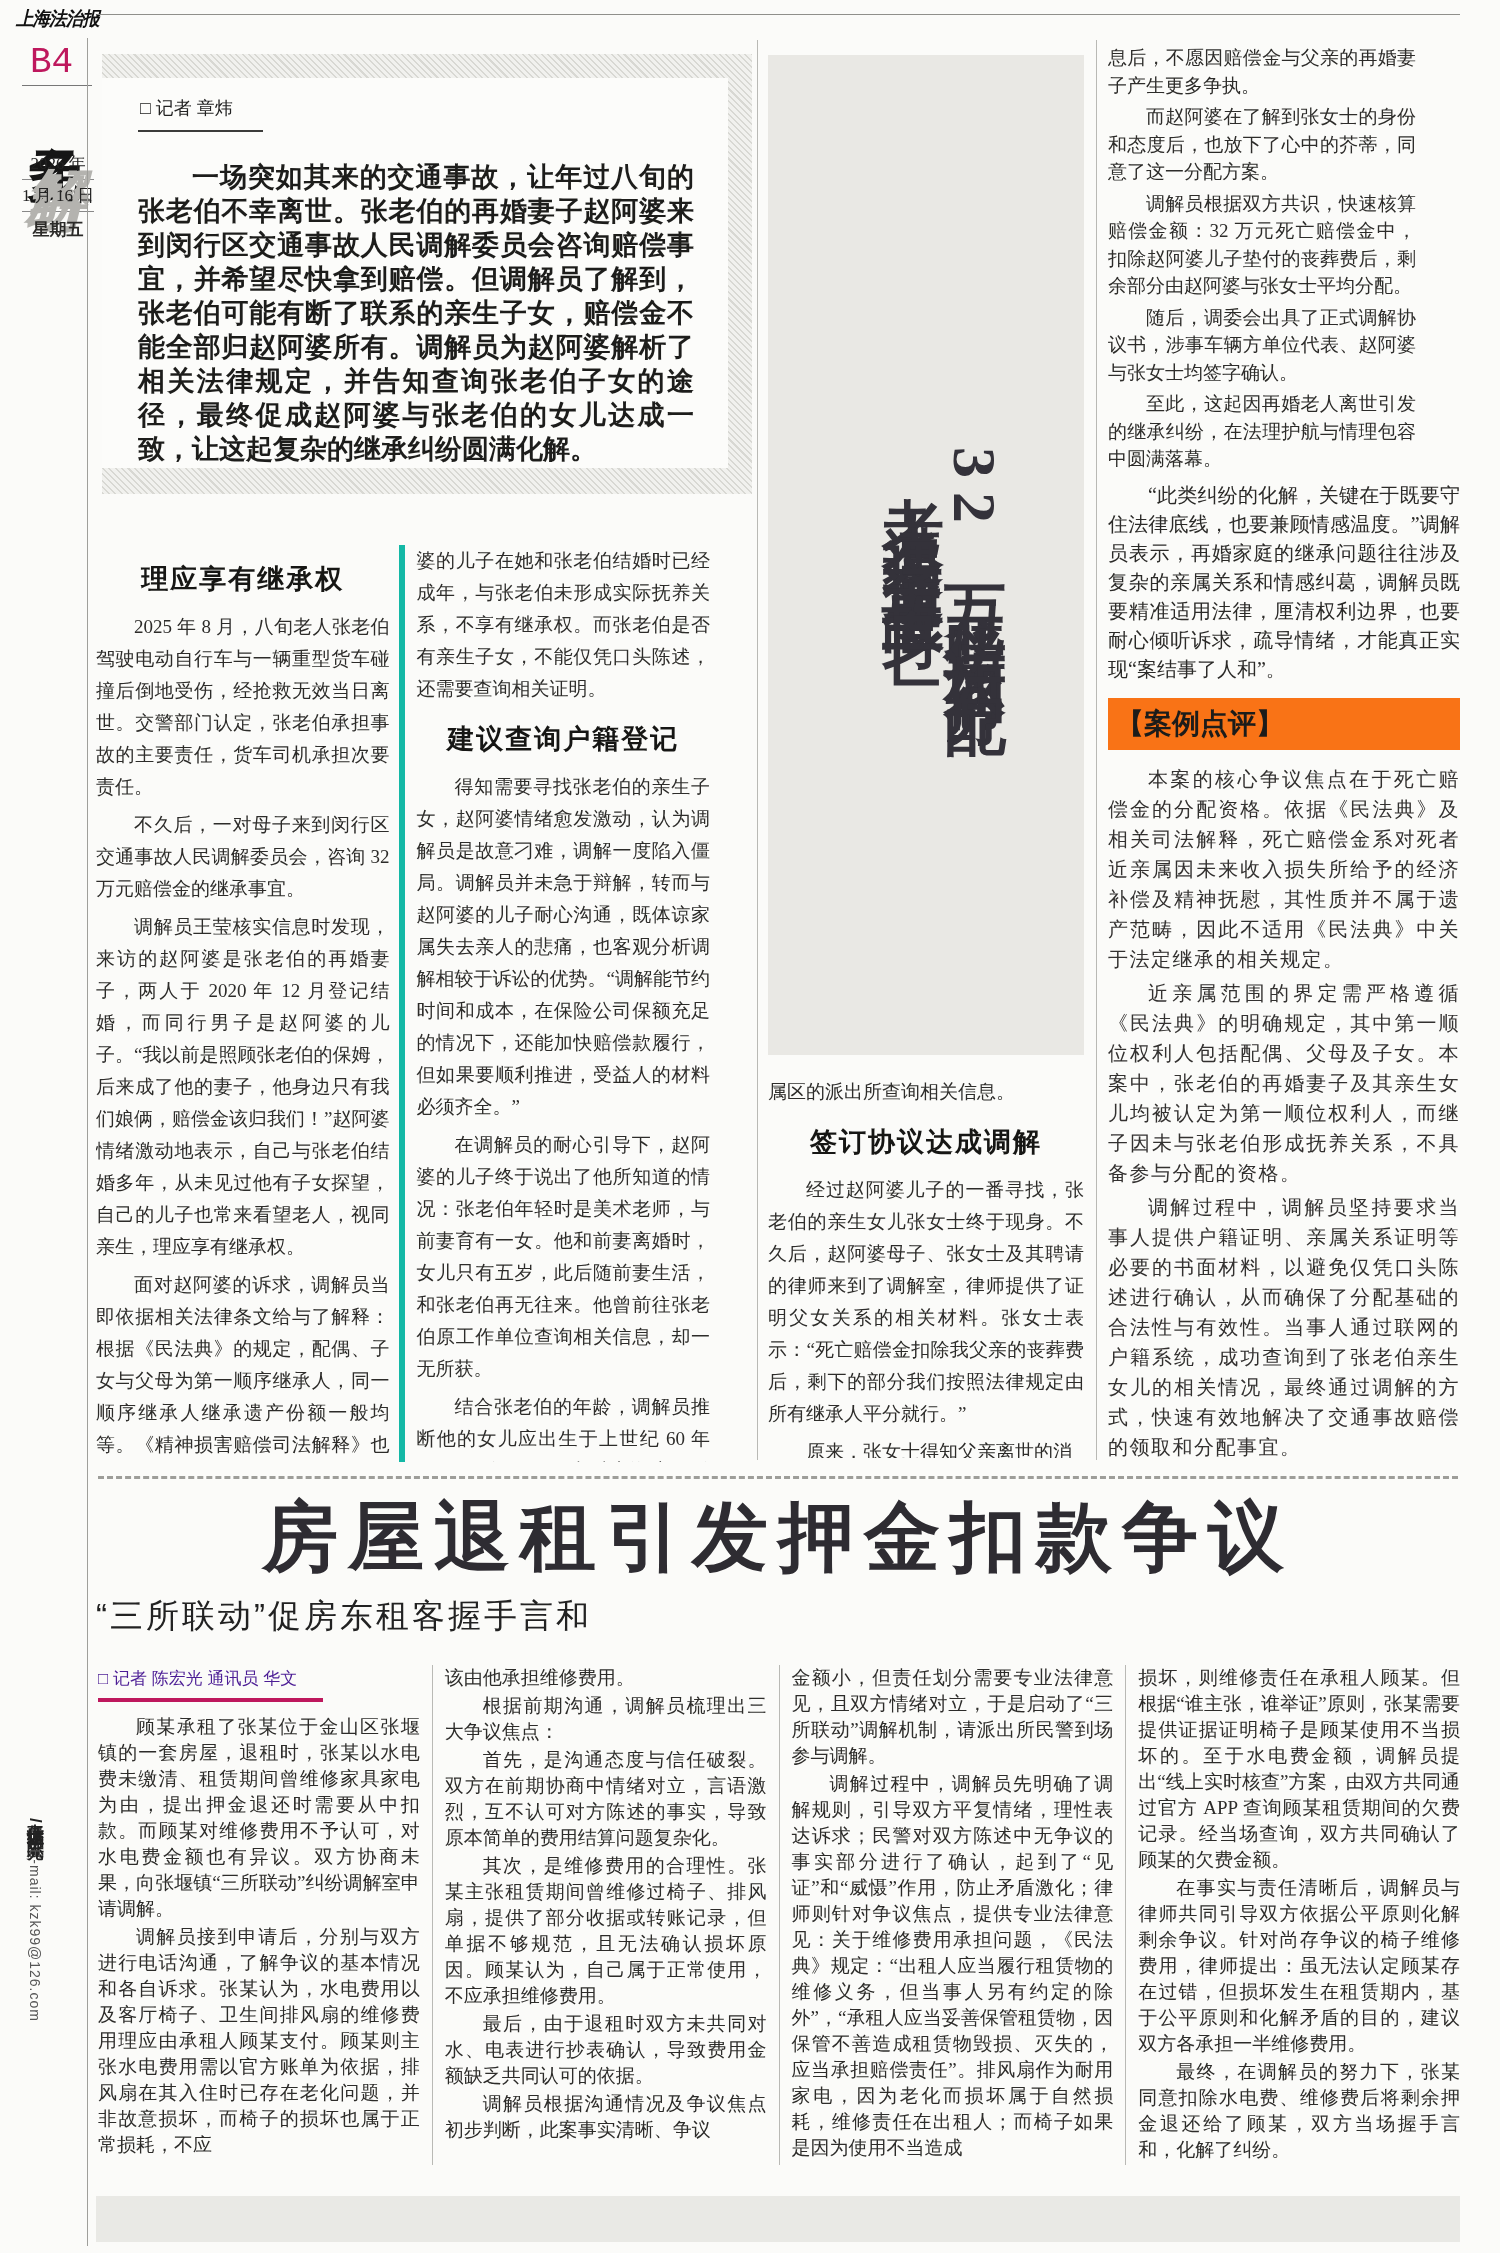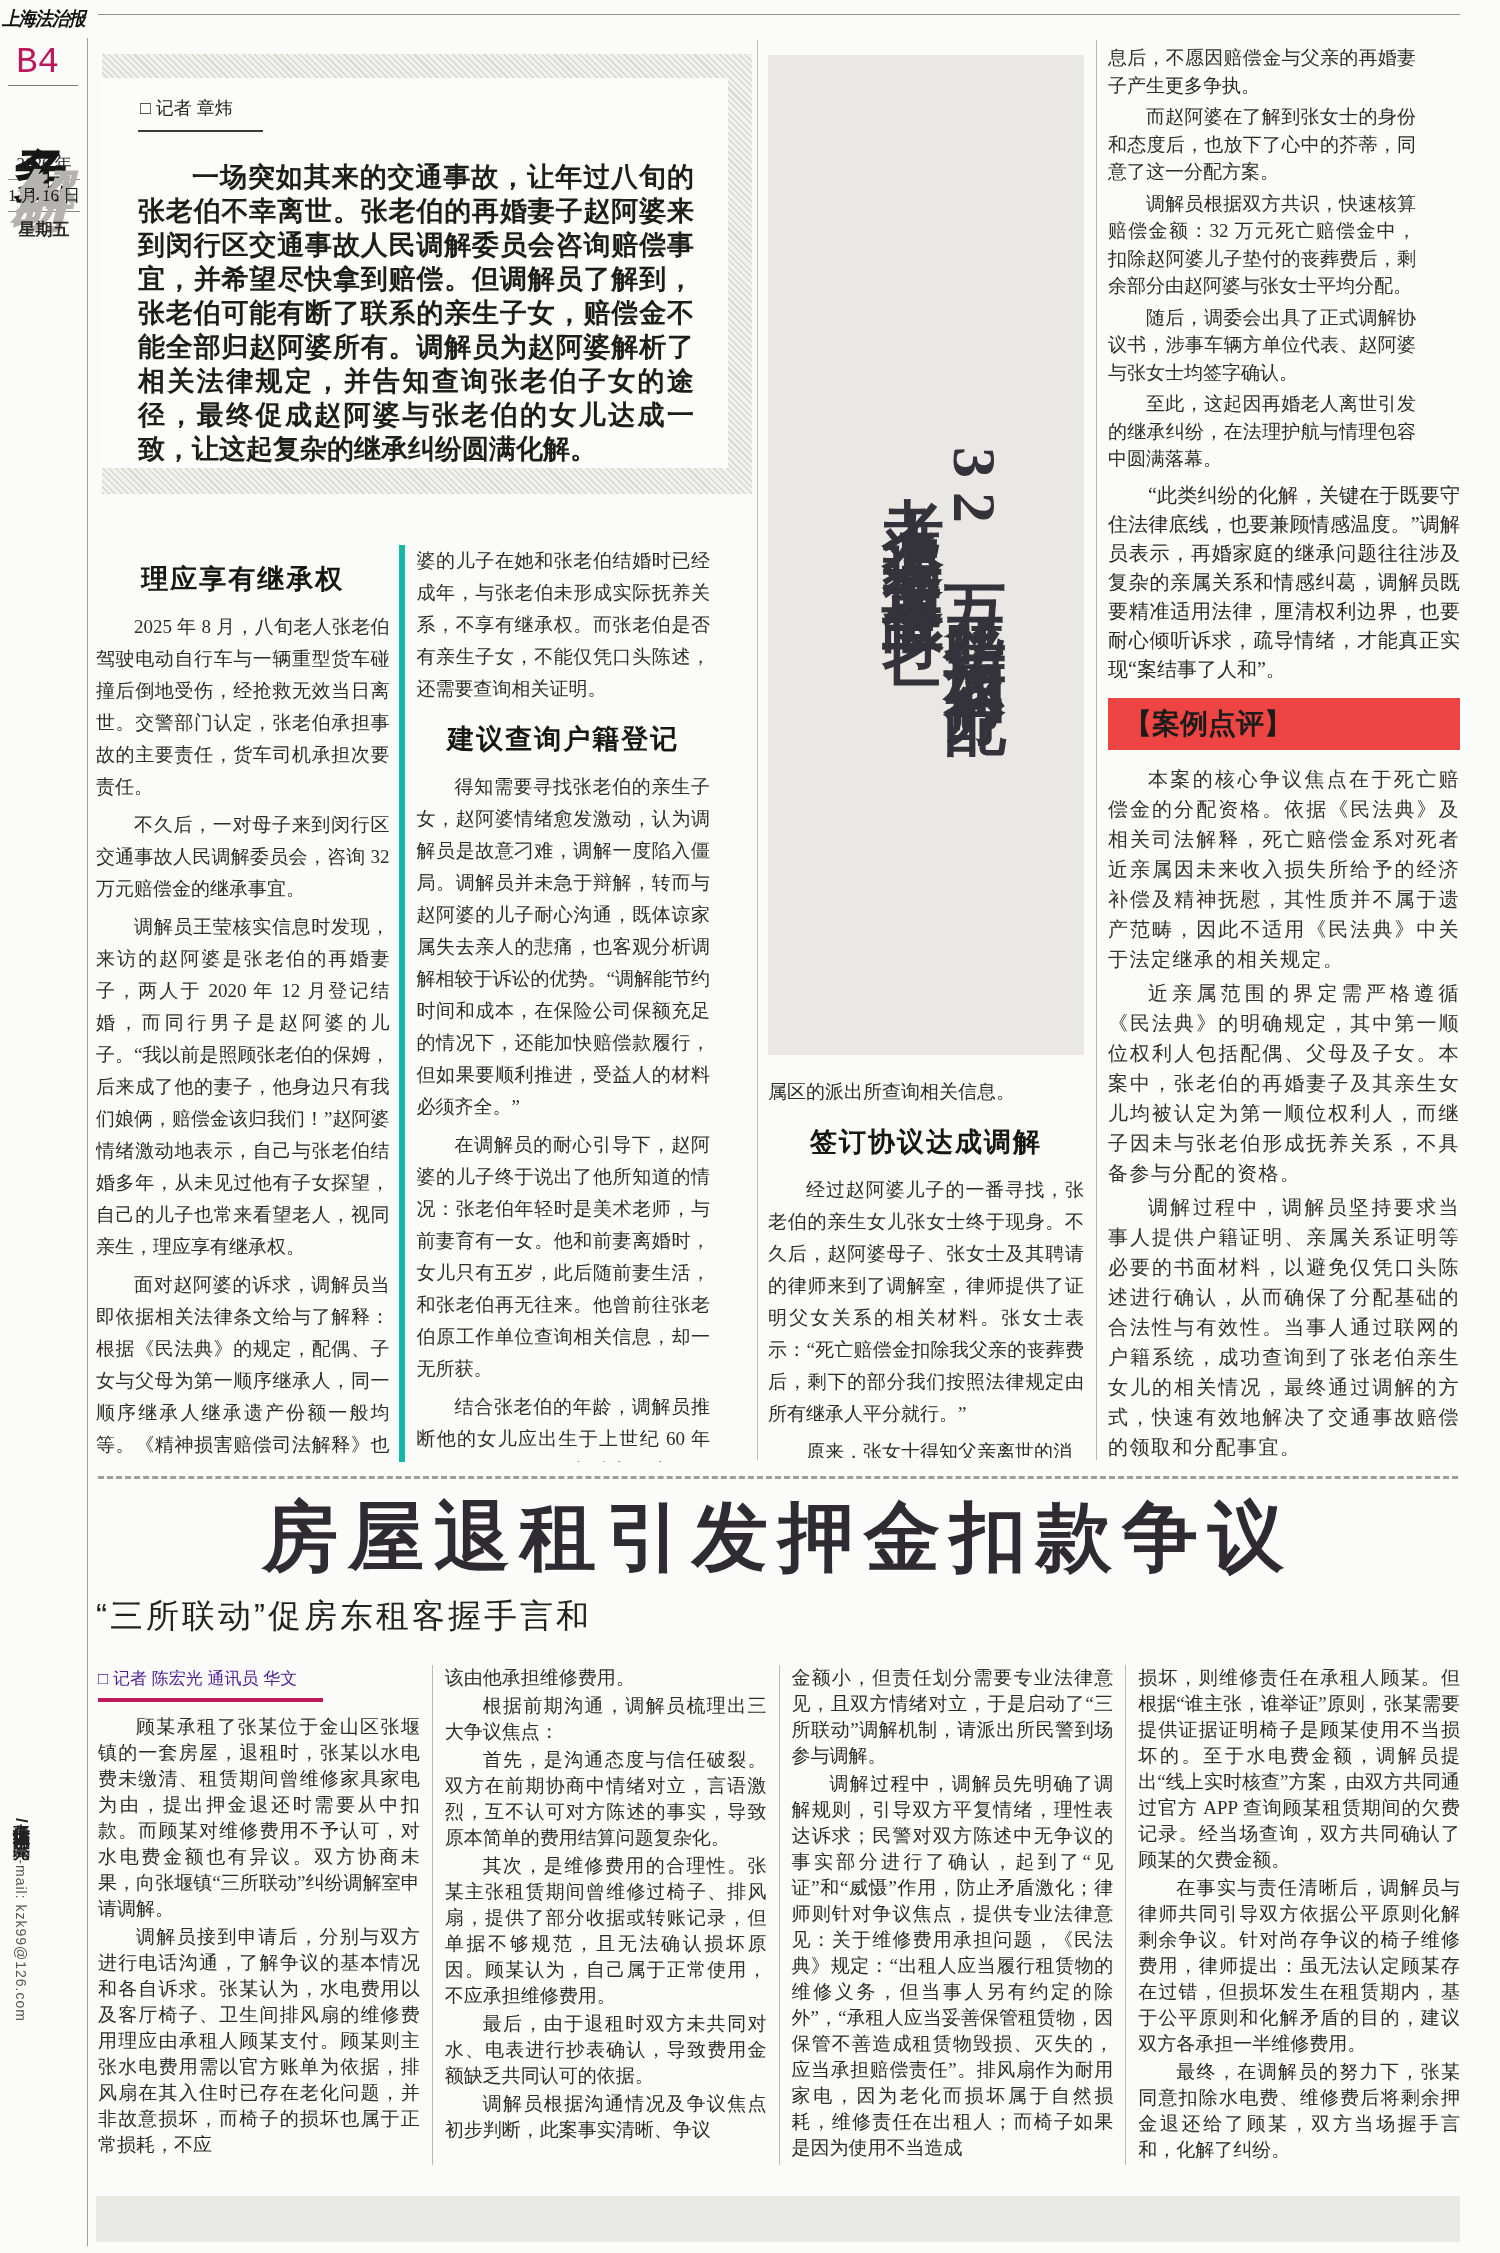--- a/index.html
+++ b/index.html
@@ -3,21 +3,21 @@
 <meta charset="utf-8">
 <style>
   html,body{margin:0;padding:0;}
   body{
     width:1500px;height:2253px;position:relative;overflow:hidden;
     background:#fbfbf9;color:#2b2a28;
     font-family:"Liberation Serif","DejaVu Serif",serif;
   }
 
   
-  .sidebar{position:absolute;left:2px;top:6px;width:84px;height:2240px;}
+  .sidebar{position:absolute;left:16px;top:6px;width:84px;height:2240px;}
   .logo{font-weight:bold;font-size:19px;letter-spacing:-1px;color:#111;
         transform:scaleX(.92);transform-origin:left;white-space:nowrap;font-style:italic;}
   .pageno{font-size:36px;color:#be185d;margin:10px 0 2px 14px;font-family:Liberation Mono, monospace;}
   .pageno-rule{border-top:1px solid #777;width:70px;margin-left:6px;}
   .sec-duo{font-family:"Liberation Sans","DejaVu Sans",sans-serif;font-weight:900;
            font-size:56px;line-height:1.04;color:#161616;margin:16px 0 0 10px;
            writing-mode:vertical-lr;text-orientation:upright;letter-spacing:4px;}
   .sec-jie{font-size:60px;line-height:1.06;color:#b4b3af;margin:10px 0 0 8px;font-weight:bold;
            font-style:italic;writing-mode:vertical-lr;text-orientation:upright;letter-spacing:6px;}
   .date-block{margin:18px 0 0 4px;width:76px;text-align:center;}
@@ -65,21 +65,21 @@
 
   h3.sec{font-family:"Liberation Sans","DejaVu Sans",sans-serif;font-size:27px;font-weight:700;
      color:#161614;text-align:center;margin:16px 0 14px 0;letter-spacing:2px;}
   .bodytxt p{margin:0 0 6px 0;font-size:19px;line-height:32px;text-align:justify;color:#2d2c2a;}
   .bodytxt p.pi{text-indent:2em;}
   .c4-story{width:308px;}
   .c4-story p{margin:0 0 4px 0;font-size:19px;line-height:27.5px;text-align:justify;color:#2d2c2a;}
   .c4-story p.pi{text-indent:2em;}
   .quote-p{margin:8px 0 14px 0;font-size:20px;line-height:29px;text-align:justify;
      text-indent:2em;color:#2b2a28;}
-  .comment-bar{background:#ef4444;padding:7px 16px;margin:10px 0 14px 0;}
+  .comment-bar{background:#f97316;padding:7px 8px;margin:10px 0 14px 0;}
   .comment-bar span{font-family:"Liberation Sans",sans-serif;font-size:28px;font-weight:700;color:#1c1c1a;}
   .comment-txt p{margin:0 0 4px 0;font-size:20px;line-height:30px;letter-spacing:1.5px;
      text-align:justify;text-indent:2em;color:#333130;}
 
   
   .divider-dashed{position:absolute;top:1462px;left:2px;width:1360px;border-top:3px dashed #9d9d99;}
 
   .a2{position:absolute;top:1478px;left:0;width:1364px;}
   .a2-h1{text-align:center;font-family:"Liberation Serif","DejaVu Serif",serif;font-weight:900;
      font-size:76px;letter-spacing:10px;color:#2e2c32;margin:6px 0 0 0;line-height:1.05;}

